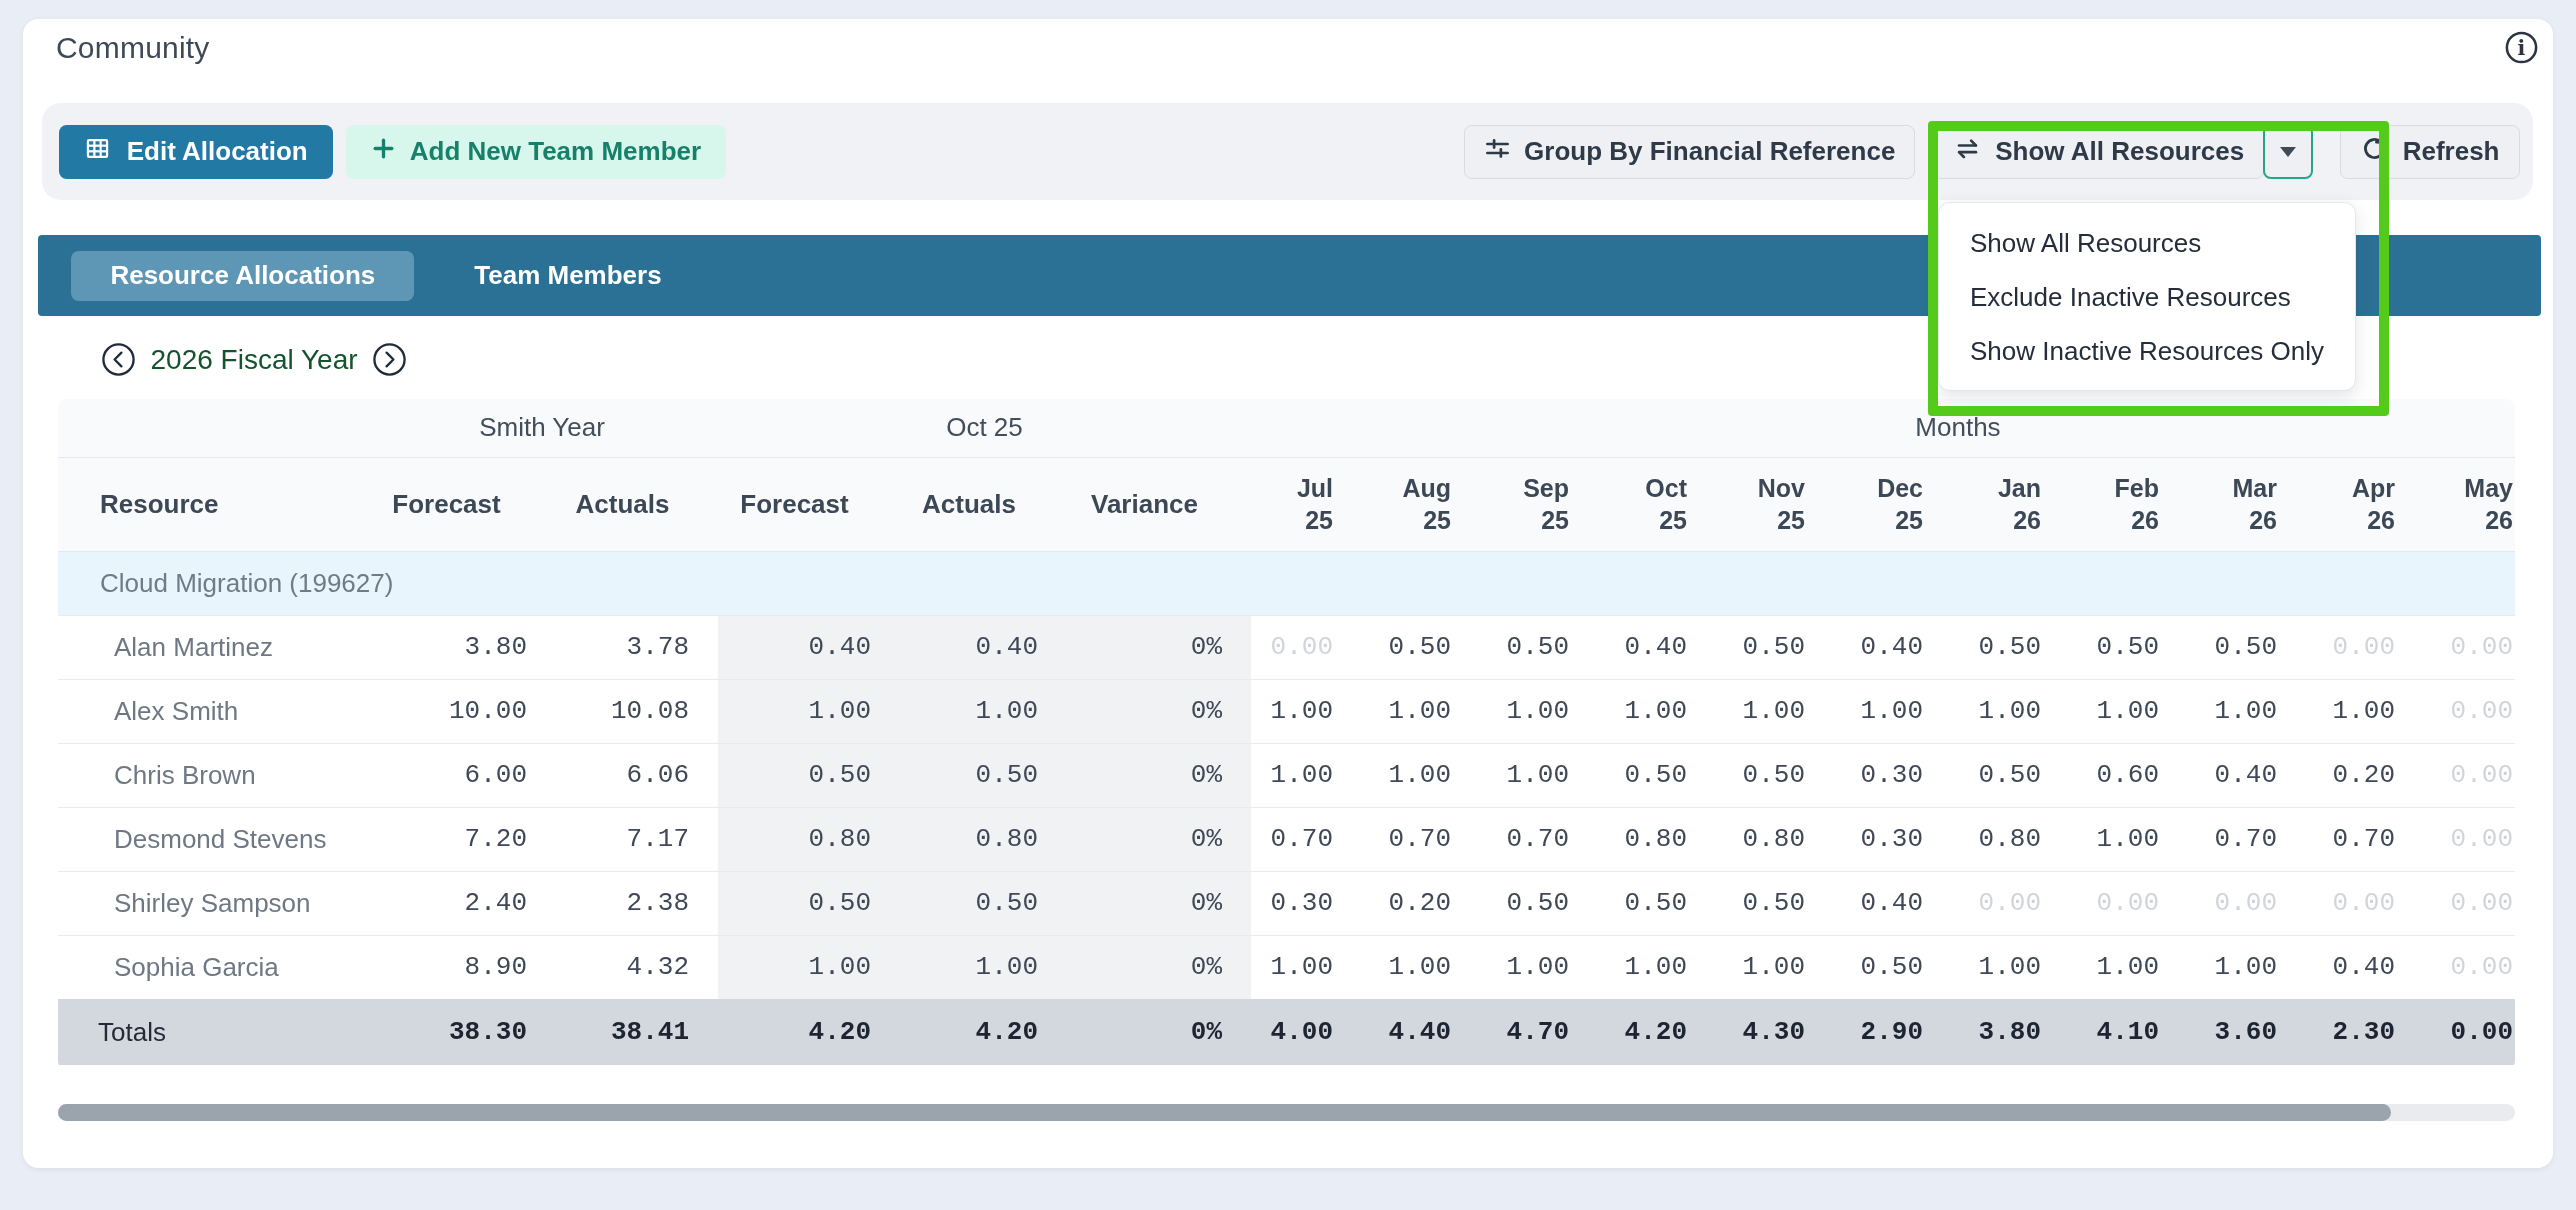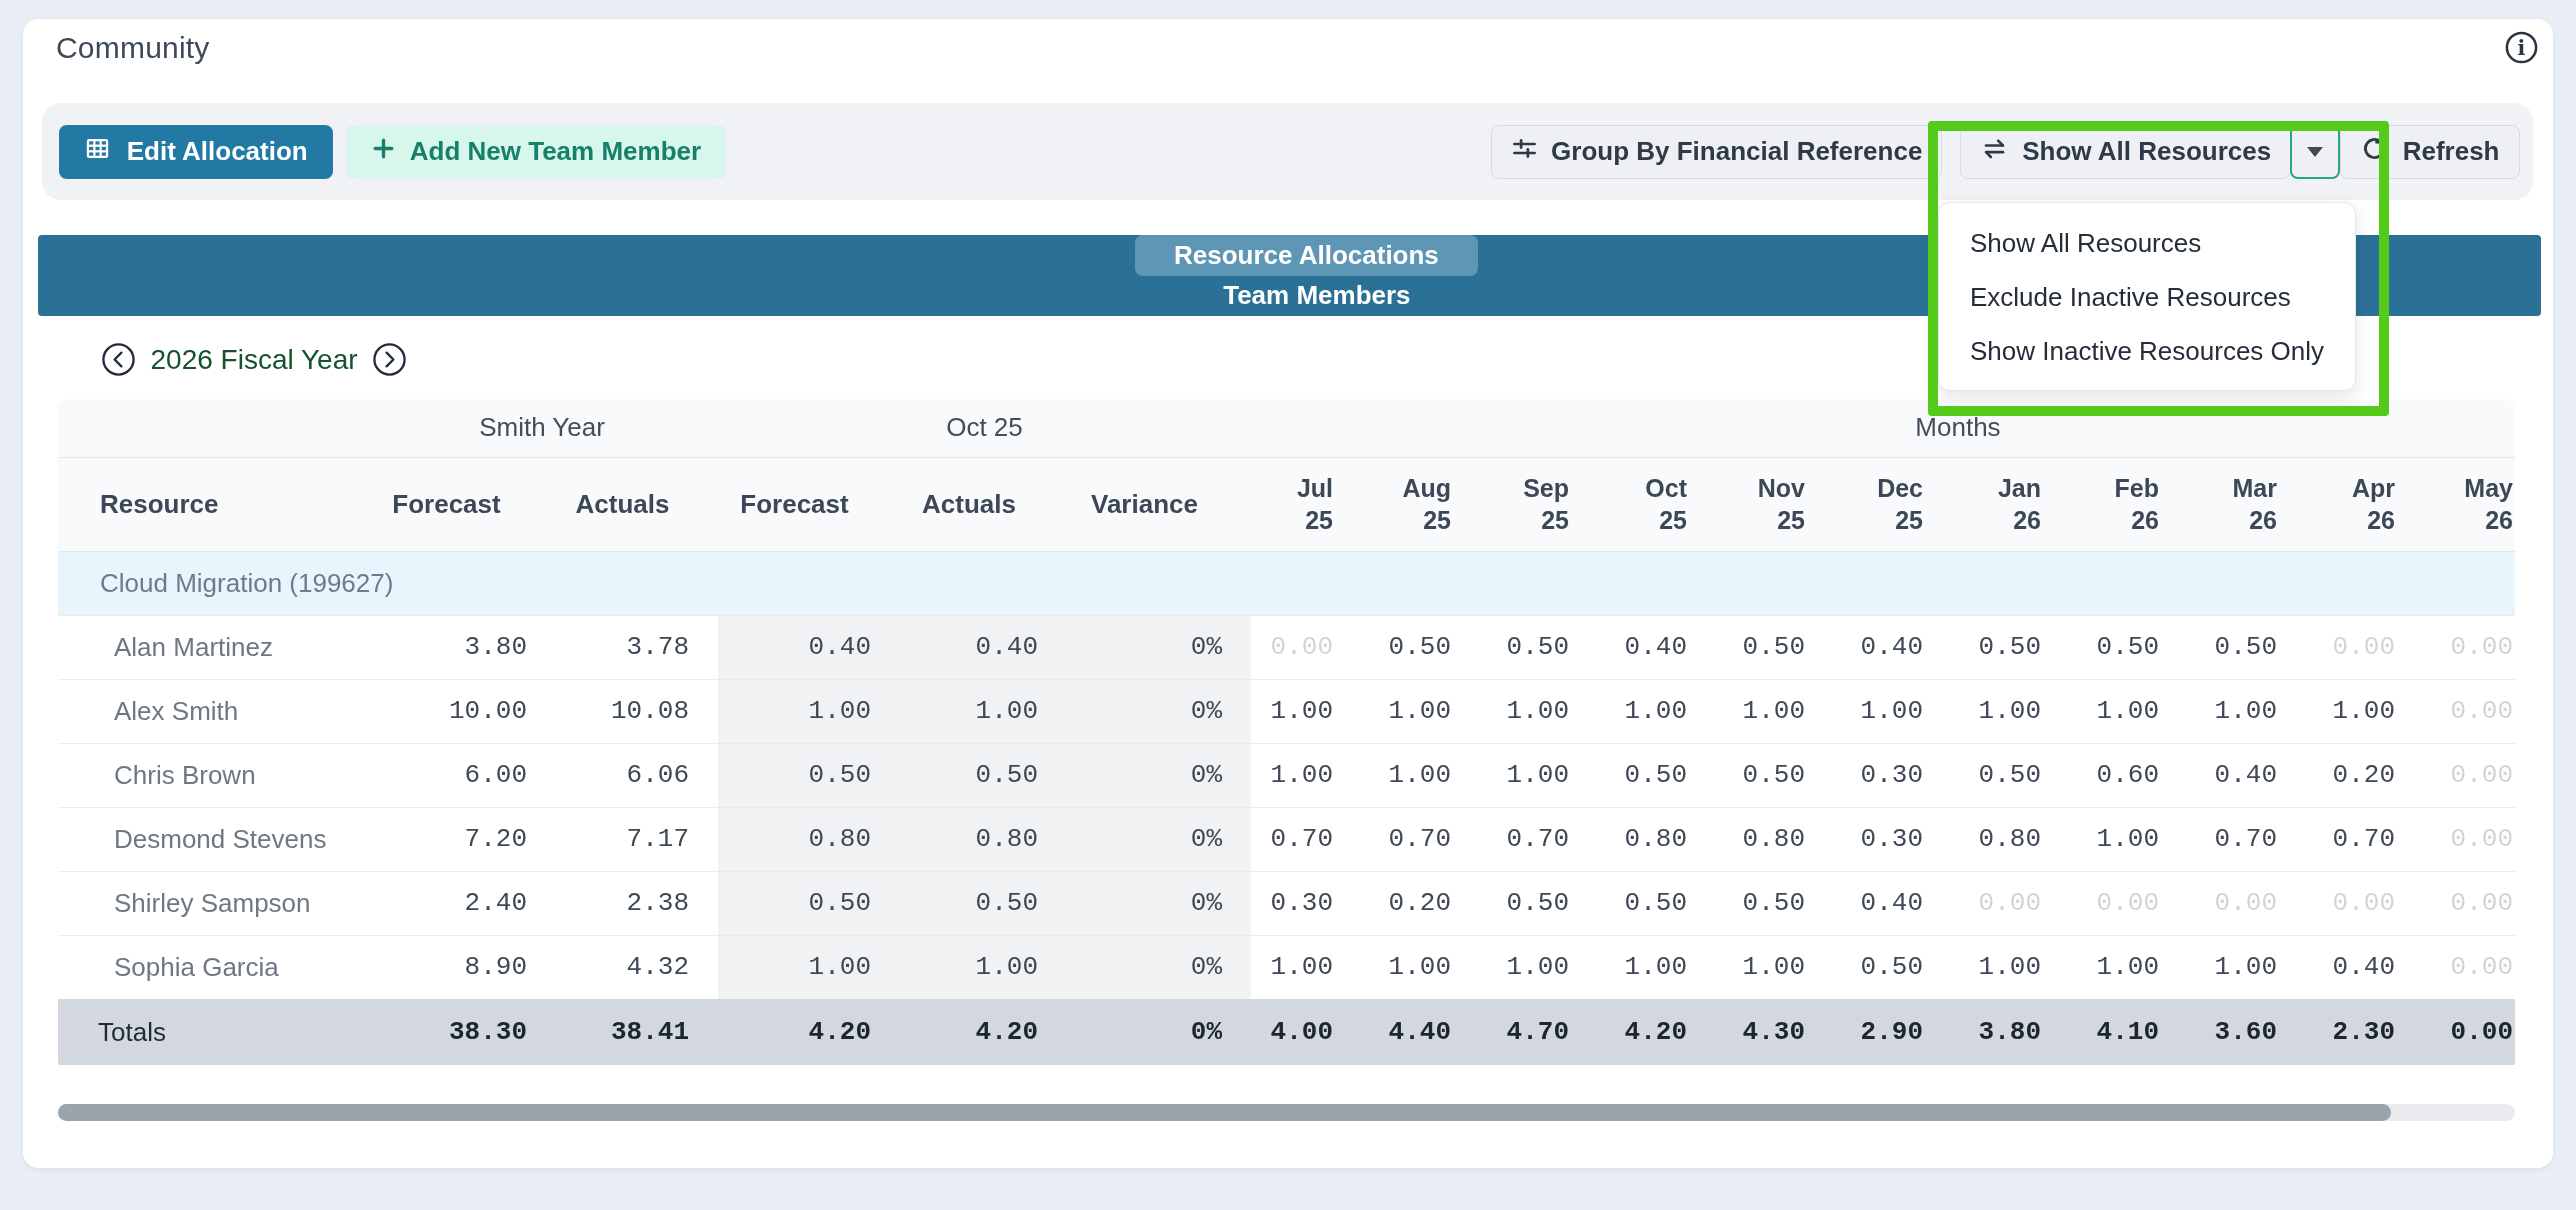--- a/index.html
+++ b/index.html
@@ -45,26 +45,26 @@
   .btn-split-main{border-radius:7.7px;}
   .split-toggle{
     width:50px;height:54px;margin-left:-1px;border-radius:7.7px;
     background:#eef0f3;border:2.4px solid #2aa489;box-sizing:border-box;
     display:inline-flex;align-items:center;justify-content:center;cursor:pointer;
   }
   .caret-down{
     width:0;height:0;border-left:8.7px solid transparent;border-right:8.7px solid transparent;
     border-top:10.6px solid #3f4a57;
   }
-  .btn-refresh{}
+  .btn-refresh{margin-left:27px;}
   
   .tabbar{
     position:absolute;left:15.4px;top:216px;width:2503px;height:81px;
     background:#2b7195;border-radius:3.9px;display:flex;align-items:center;
-    padding-left:33px;box-sizing:border-box;flex-direction:column;
+    padding-left:33px;box-sizing:border-box;
   }
   .tab{
     height:50px;display:inline-flex;align-items:center;border-radius:7.7px;
     color:#ffffff;font-size:26px;font-weight:700;padding:0 39px;cursor:pointer;
   }
   .tab.active{background:#5e96b6;}
   .tab.inactive{margin-left:21px;}
   
   .fiscal-nav{
     position:absolute;left:77px;top:322px;display:flex;align-items:center;gap:13.5px;

